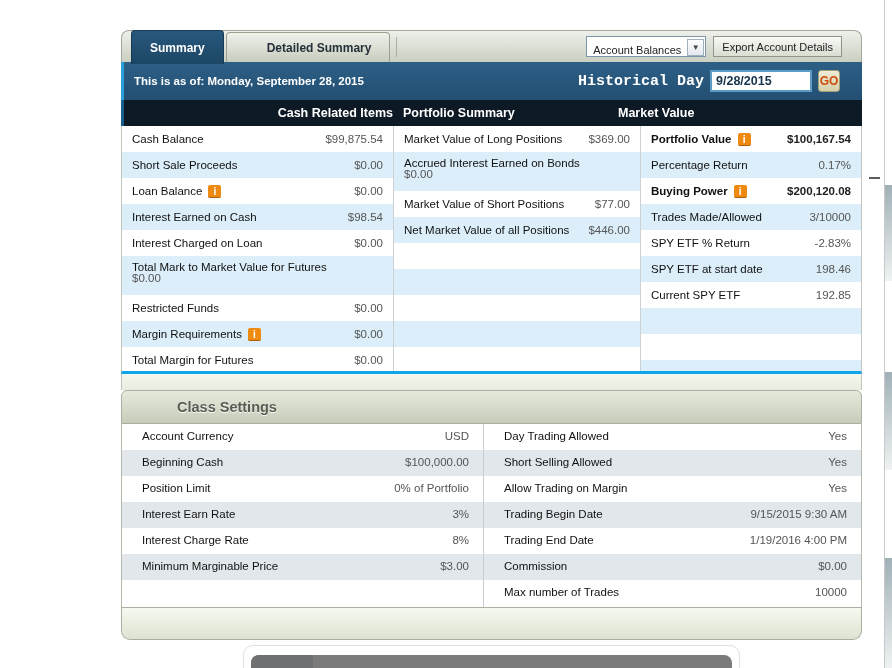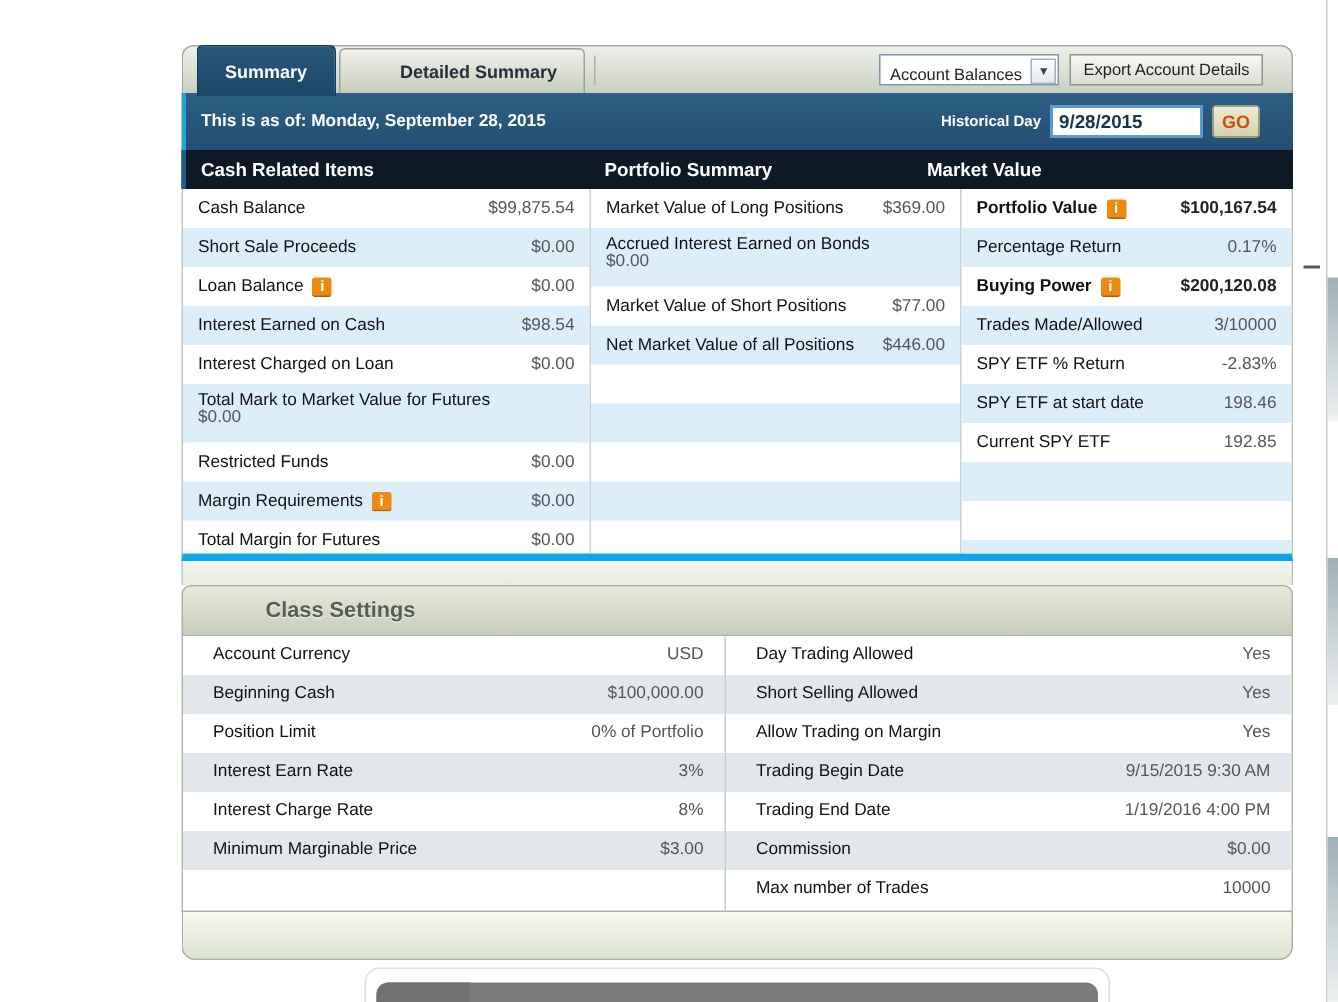--- a/index.html
+++ b/index.html
@@ -27,34 +27,34 @@
   .select .arrow-box { width:17px; height:17px; margin-right:1px; border:1px solid #9fb0bf; background:linear-gradient(#fdfdfd,#e3e8ee);
                        display:flex; align-items:center; justify-content:center; font-size:8px; color:#444; }
   .export-btn { height:21px; background:linear-gradient(#f8f9f6,#d9ddd2); border:1px solid #8f958a;
                 font-size:11px; color:#222; padding:0 8px; font-family:inherit; }
 
   
   .bluebar { height:38px; background:linear-gradient(#2d5f85,#234f73); border-left:3px solid #2aa0d8;
              display:flex; align-items:center; color:#fff; }
   .asof { font-size:11.5px; font-weight:bold; margin-left:10px; }
   .hist { margin-left:auto; display:flex; align-items:center; gap:6px; margin-right:22px; }
-  .hist label { font-size:10px; font-weight:bold; }
+  .hist label { font-size:15px; font-weight:bold;font-family:Liberation Mono, monospace; }
   .hist input { width:102px; height:22px; border:2px solid #5e9cc8; font-size:12.5px; font-weight:bold;
                 color:#17344d; padding:0 4px; font-family:inherit; }
-  .go-btn { width:32px; height:22px; background:linear-gradient(#efecd8,#d4d0aa); border:1px solid #a19e78;
+  .go-btn { width:22px; height:22px; background:linear-gradient(#efecd8,#d4d0aa); border:1px solid #a19e78;
             border-radius:3px; font-size:12px; font-weight:bold; color:#cf4d0c; font-family:inherit; }
 
   
   .dark-headers { height:26px; background:#0d1a26; border-left:3px solid #17608c; display:flex; align-items:center; }
   .dh { color:#fff; font-size:12.5px; font-weight:bold; padding-left:10px; }
-  .dh1 { width:269px; } .dh2 { width:247px; } .dh3 { width:215px; }
+  .dh1 { width:269px;text-align:right; } .dh2 { width:247px; } .dh3 { width:215px; }
 
   
   .body3 { display:flex; height:248px; background:#fff; border-left:1px solid #c2c7bb; border-right:1px solid #c2c7bb;
-           border-bottom:5px solid #0ea5e9; overflow:hidden; }
+           border-bottom:3px solid #0ea5e9; overflow:hidden; }
   .tcol { width:271px; overflow:hidden; }
   .tcol.c2 { width:247px; border-left:1px solid #ccd1d4; }
   .tcol.c3 { width:221px; border-left:1px solid #ccd1d4; }
 
   .trow { display:flex; justify-content:space-between; align-items:center; height:26px; padding:0 10px; }
   .trow:nth-child(even) { background:#dbeefa; }
   .trow .lbl { font-size:11.5px; color:#111; white-space:nowrap; display:flex; align-items:center; }
   .trow .lbl.b { font-weight:bold; }
   .trow .val { font-size:11.5px; color:#555; white-space:nowrap; }
   .trow .val.b { font-weight:bold; color:#222; }

